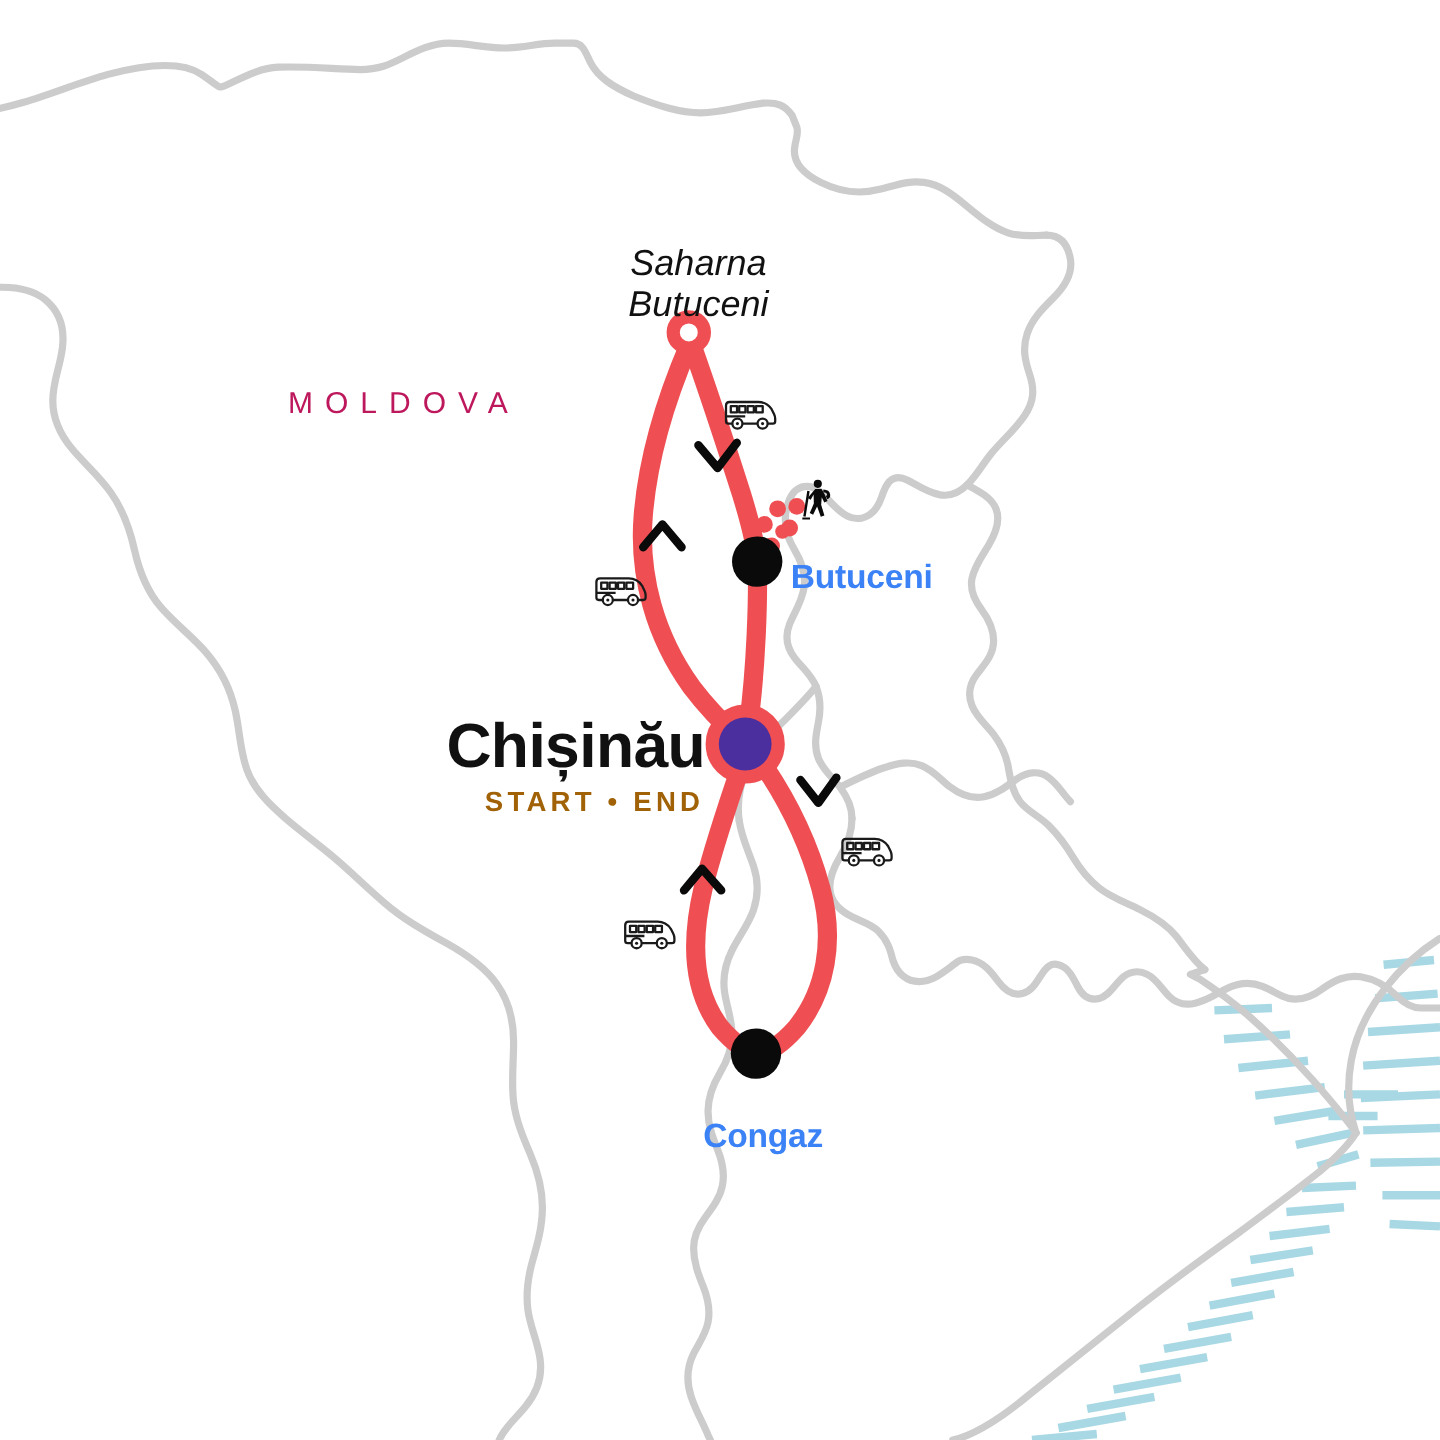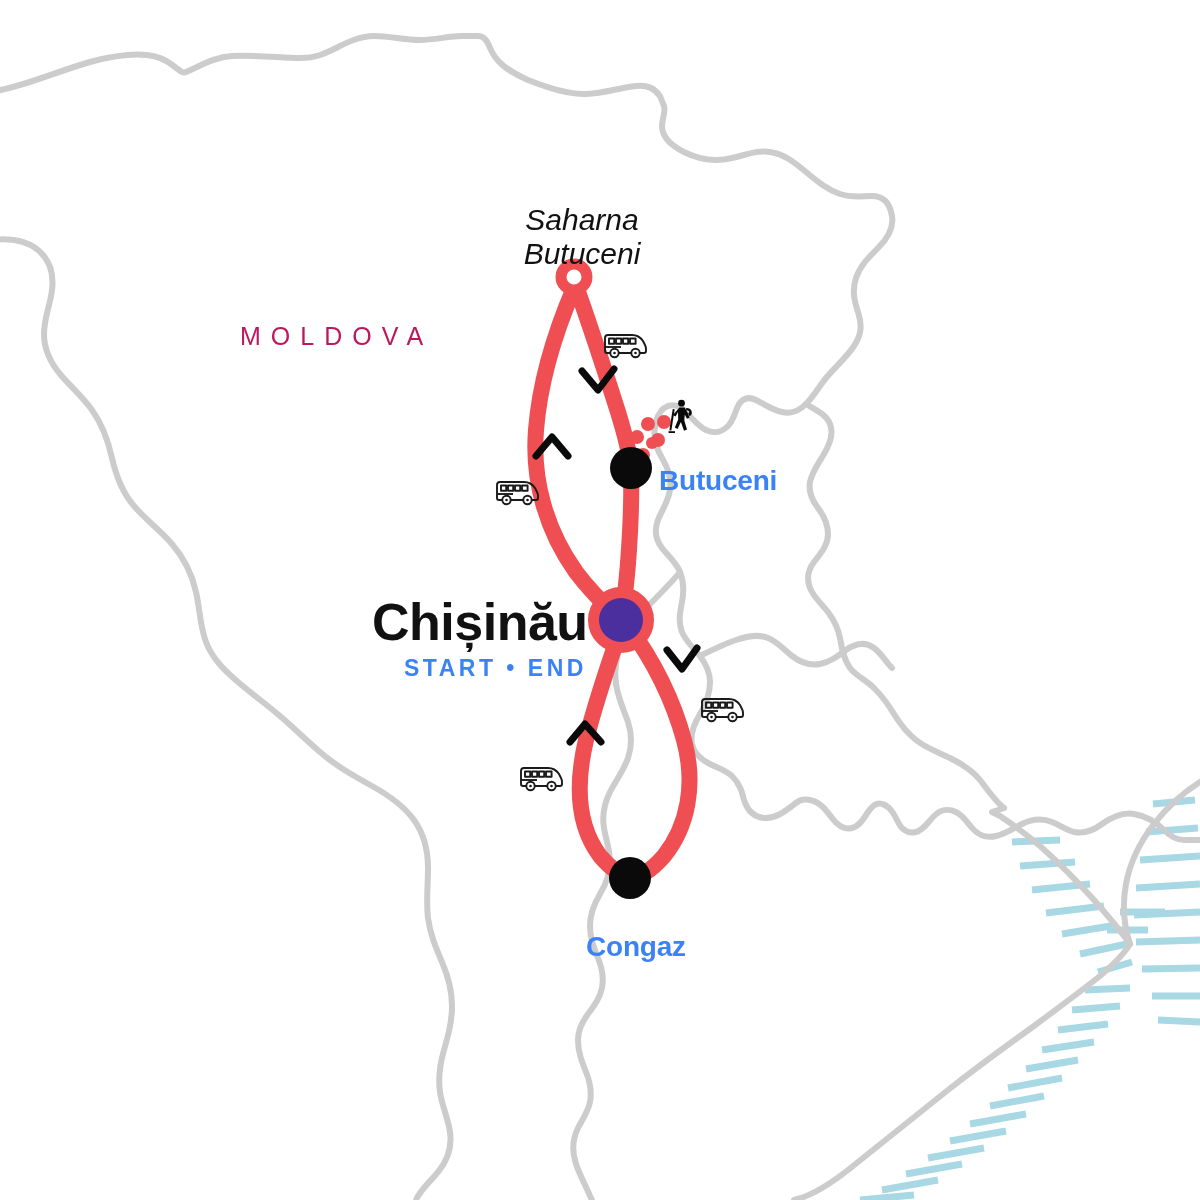--- a/index.html
+++ b/index.html
@@ -47,21 +47,21 @@
   }
   .poi-label {
     color: #111111;
     font-size: 30px;
     font-style: italic;
     font-weight: 400;
     text-align: center;
     line-height: 1.12;
   }
   .startend-label {
-    color: #3b82f6;
+    color: #a16207;
     font-size: 23px;
     font-weight: 700;
     letter-spacing: 3.5px;
   }
 </style>
 </head>
 <body>
 
 <div id="map-root">
 

